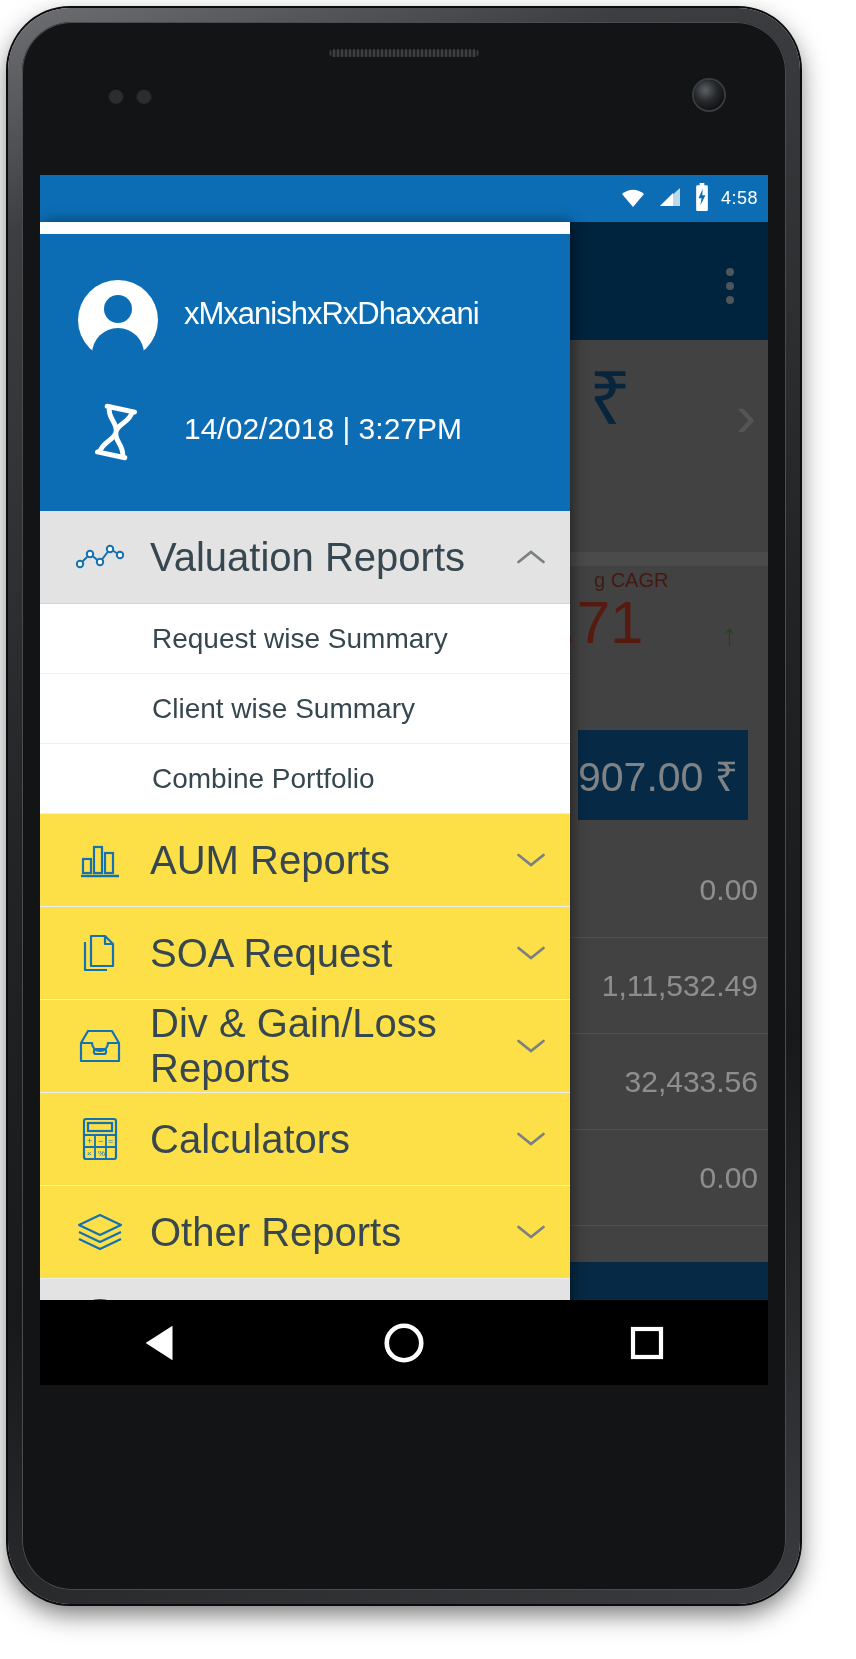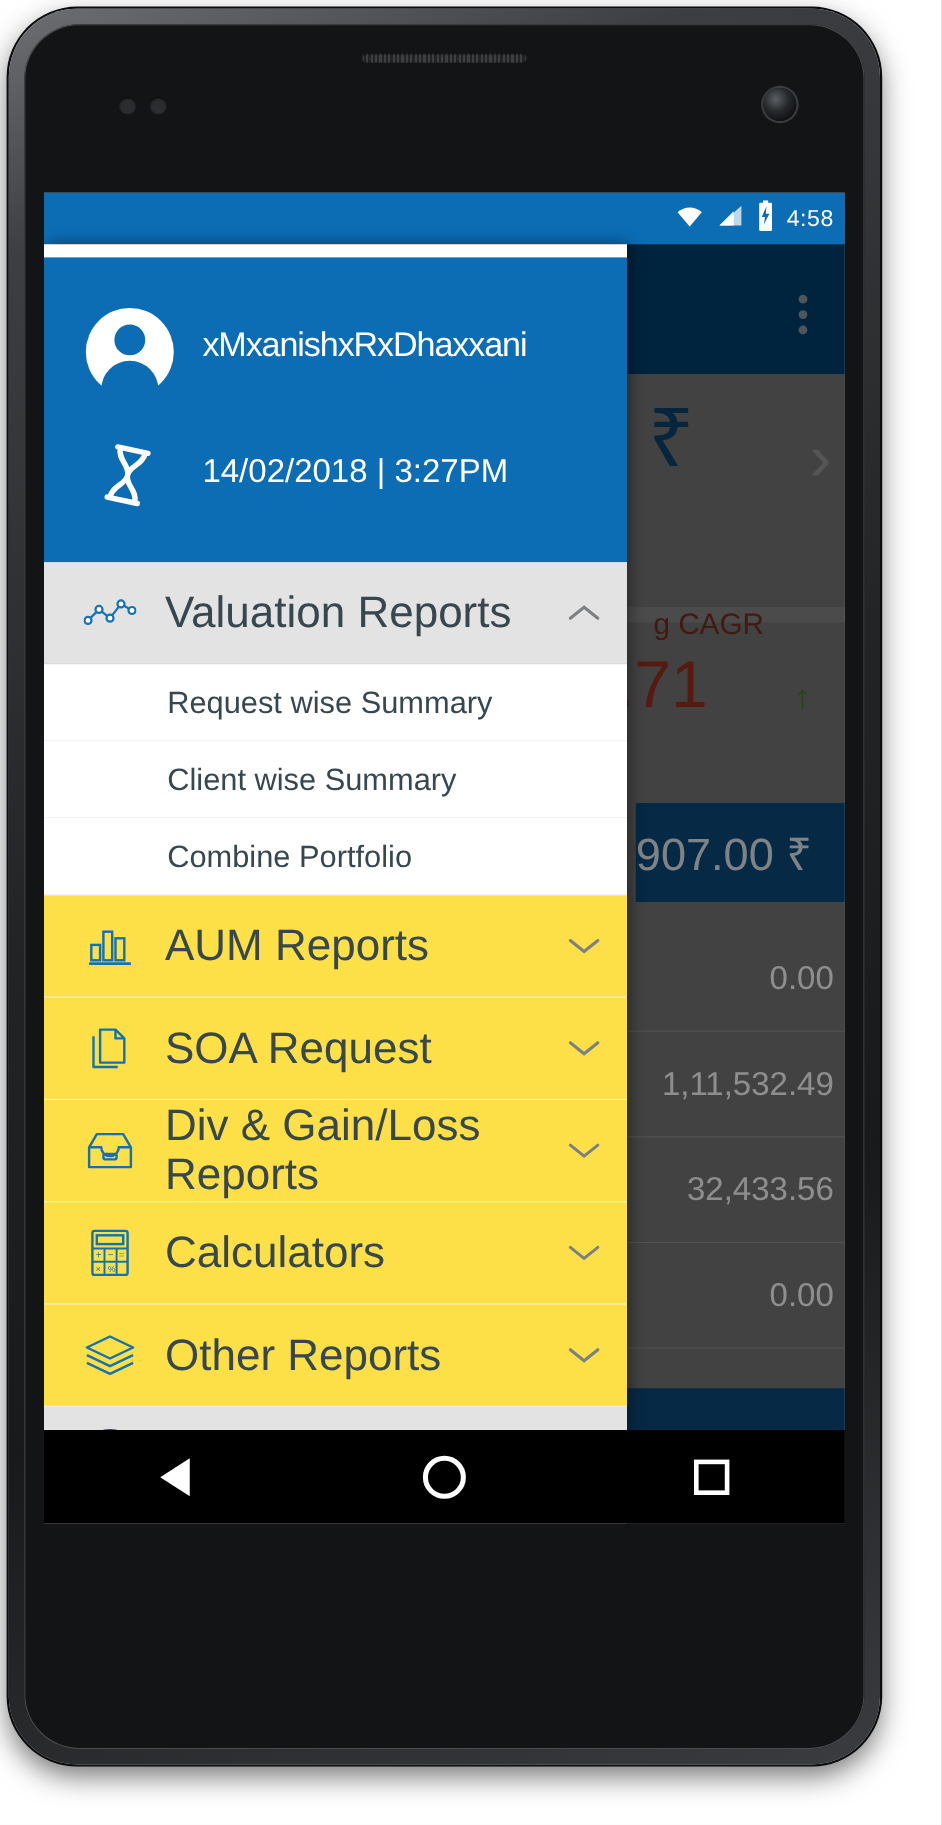--- a/index.html
+++ b/index.html
@@ -48,21 +48,21 @@
     overflow: hidden; background: #6b6b6b;
   }
 
   
   #status-bar {
     position: absolute; left:0; top:0; width: 728px; height: 47px;
     background: #0c6db5; color: #ffffff;
     display: flex; align-items: center; justify-content: flex-end;
     padding-right: 10px; gap: 9px;
   }
-  #status-time { font-size: 21px; letter-spacing: .5px; }
+  #status-time { font-size: 18px; letter-spacing: .5px; }
 
   
   #bg-app { position: absolute; left: 0; top: 47px; width: 728px; height: 1163px; background:#6b6b6b; }
   #bg-appbar {
     position: absolute; left:0; top:0; width: 728px; height: 118px;
     background: #003a63;
   }
   #bg-overflow { position: absolute; right: 34px; top: 46px; width: 8px; }
   #bg-overflow i { display:block; width:8px; height:8px; border-radius:50%; background:#7e8a94; margin-bottom:6px; }
 
@@ -70,26 +70,26 @@
   #bg-rupee {
     position: absolute; left: 549px; top: 22px;
     font-size: 74px; color: #0c3d63; font-weight: 400; line-height: 1;
   }
   #bg-chevron {
     position: absolute; right: 12px; top: 46px;
     font-size: 60px; color: #8a8a8a; line-height: 1; font-weight: 300;
   }
 
   #bg-cagr { position: absolute; left: 0; top: 330px; width: 728px; background: #797979; padding-bottom: 14px;}
-  #bg-cagr-label { position:absolute; left: 554px; top: 0px; font-size: 27px; color:#6b2a20; white-space: nowrap;}
+  #bg-cagr-label { position:absolute; left: 554px; top: 17px; font-size: 20px; color:#6b2a20; white-space: nowrap;}
   #bg-cagr-value { position:absolute; left: 520px; top: 36px; font-size: 60px; color:#8c2a1c; white-space: nowrap;}
   #bg-cagr-arrow { position:absolute; left: 682px; top: 66px; font-size: 30px; color:#3f6b26; }
 
   #bg-total {
-    position: absolute; left: 538px; top: 508px; width: 190px; height: 90px;
+    position: absolute; left: 538px; top: 508px; width: 170px; height: 90px;
     background: #0b4570; color: #cfd4d8; font-size: 41px;
     display:flex; align-items:center; white-space: nowrap;
   }
   #bg-rows { position: absolute; left: 524px; top: 620px; width: 204px; }
   .bg-row {
     height: 96px; display:flex; align-items:center; justify-content:flex-end;
     padding-right: 10px; font-size: 30px; color:#e5e5e5;
     border-bottom: 1px solid #838383;
   }
   #bg-bottombar { position: absolute; left: 524px; top: 1040px; width: 204px; height: 40px; background:#0b4570; }

